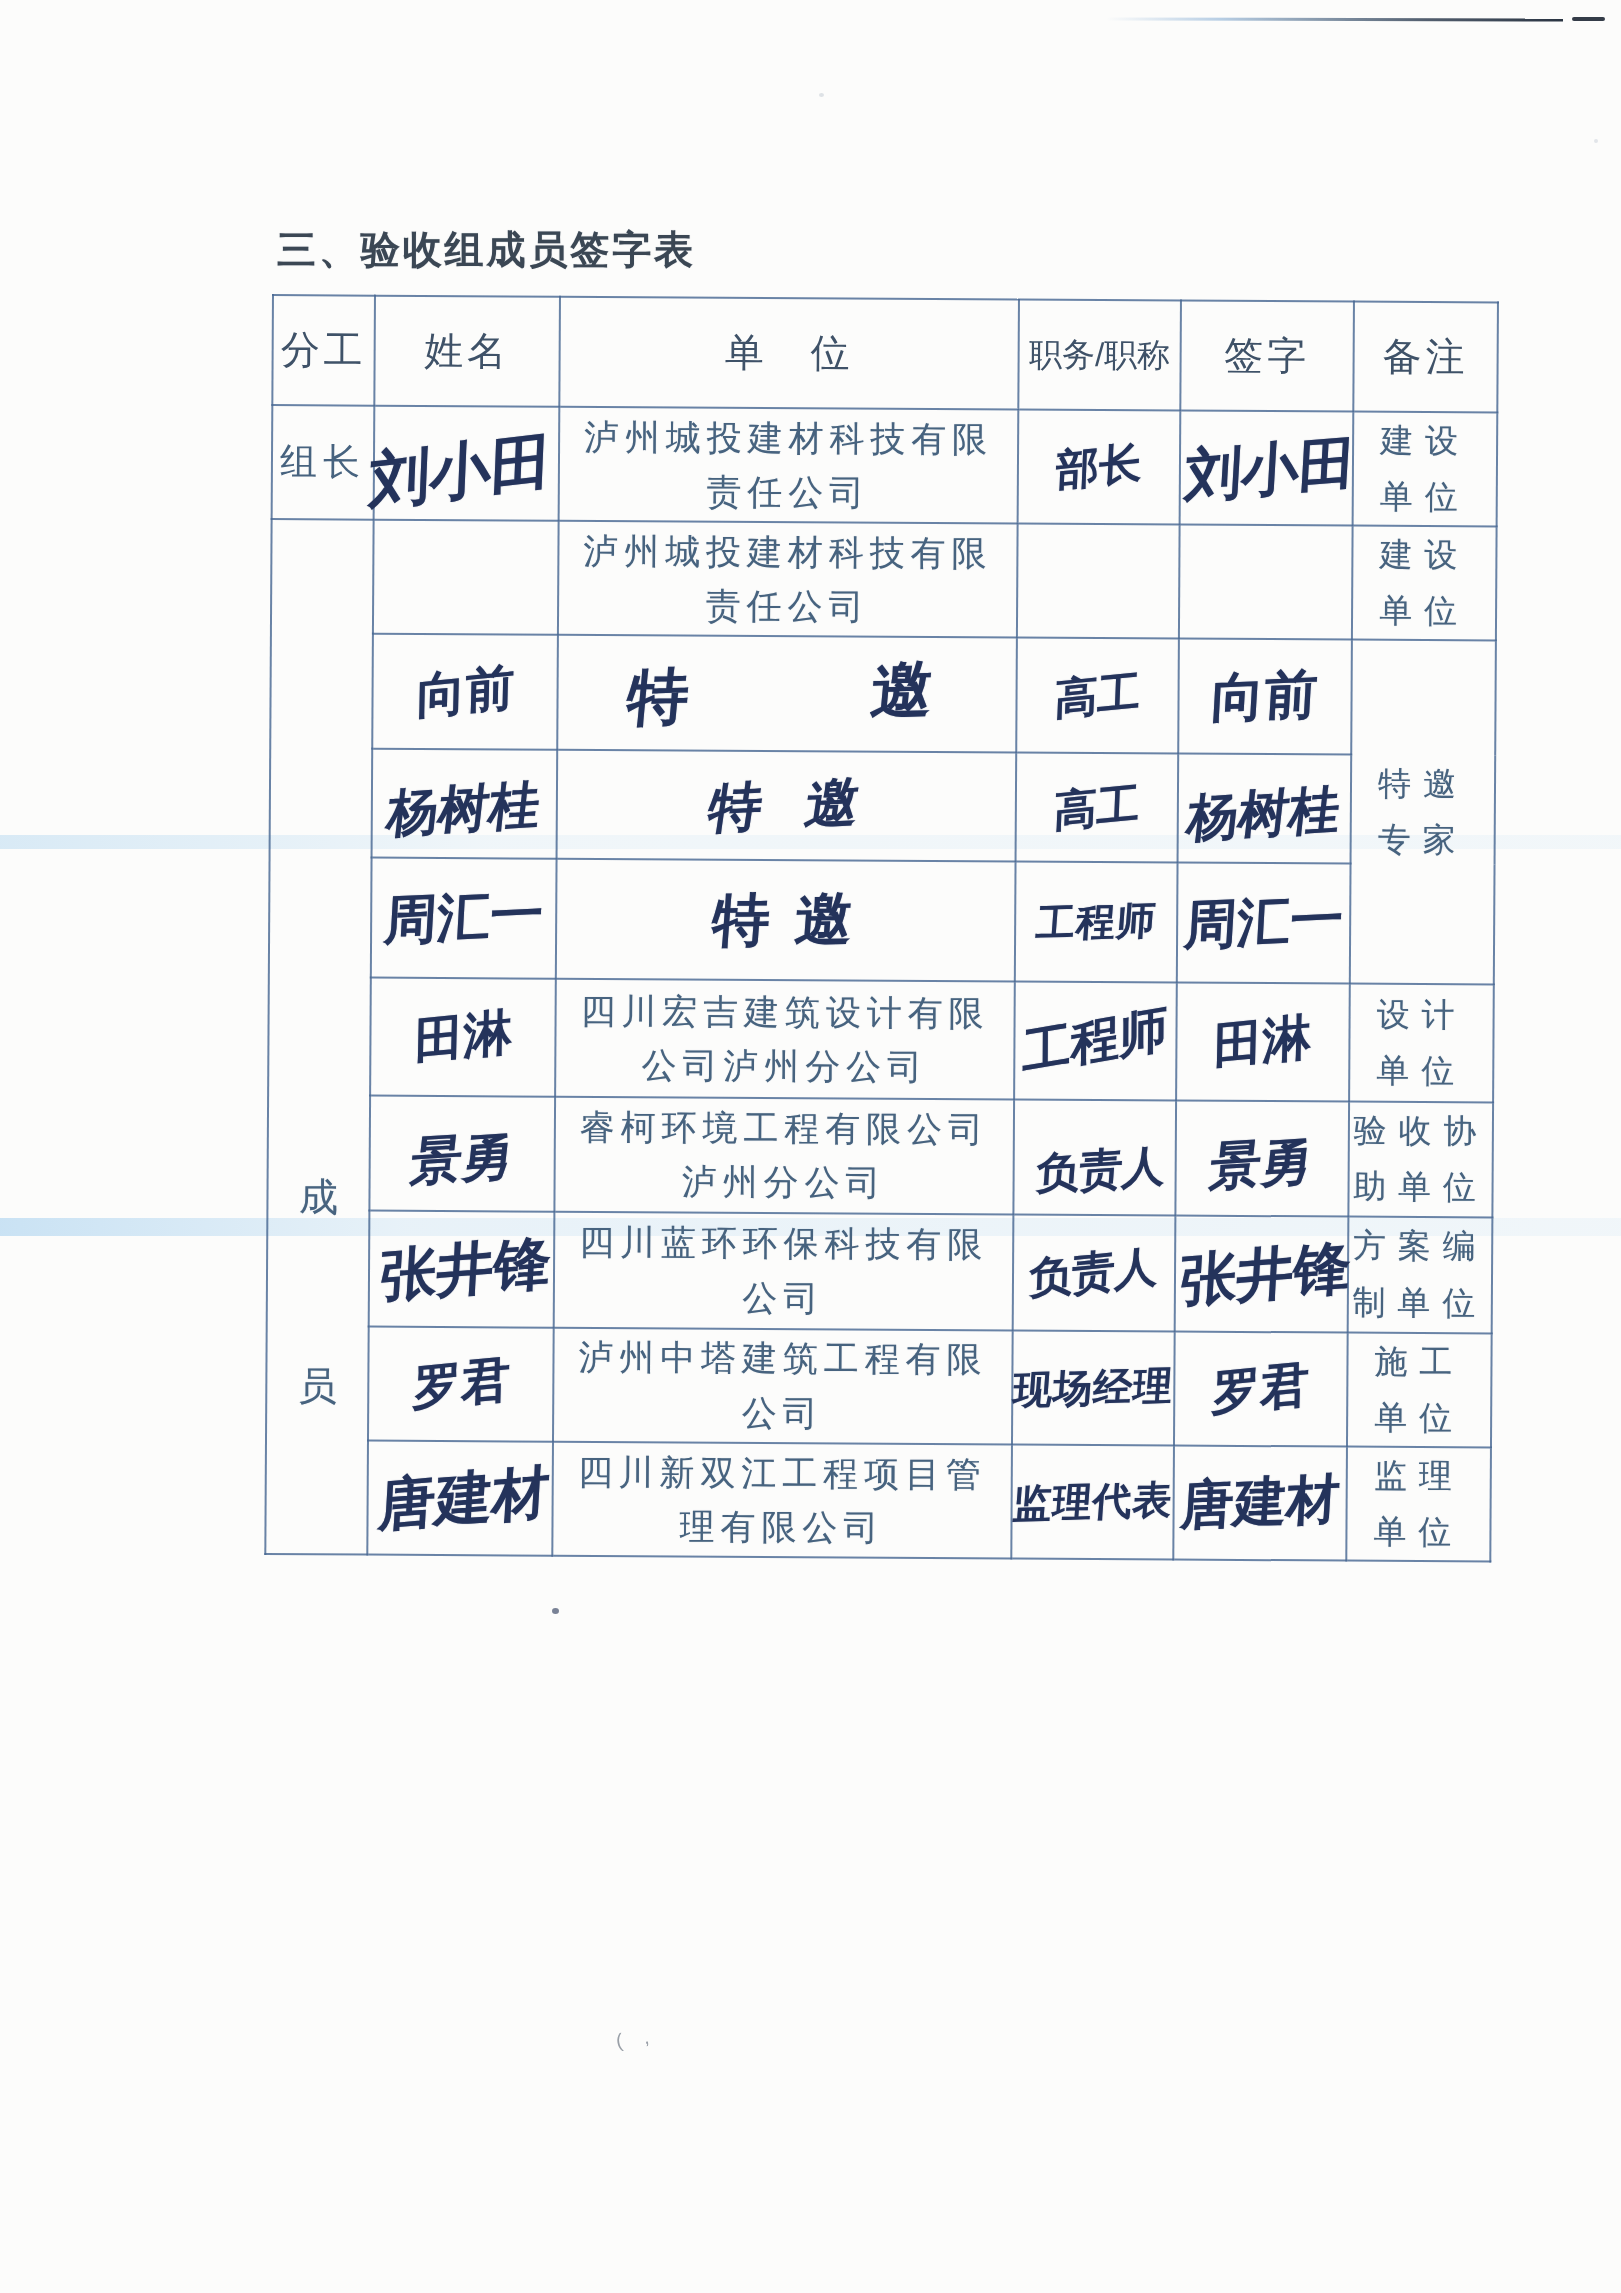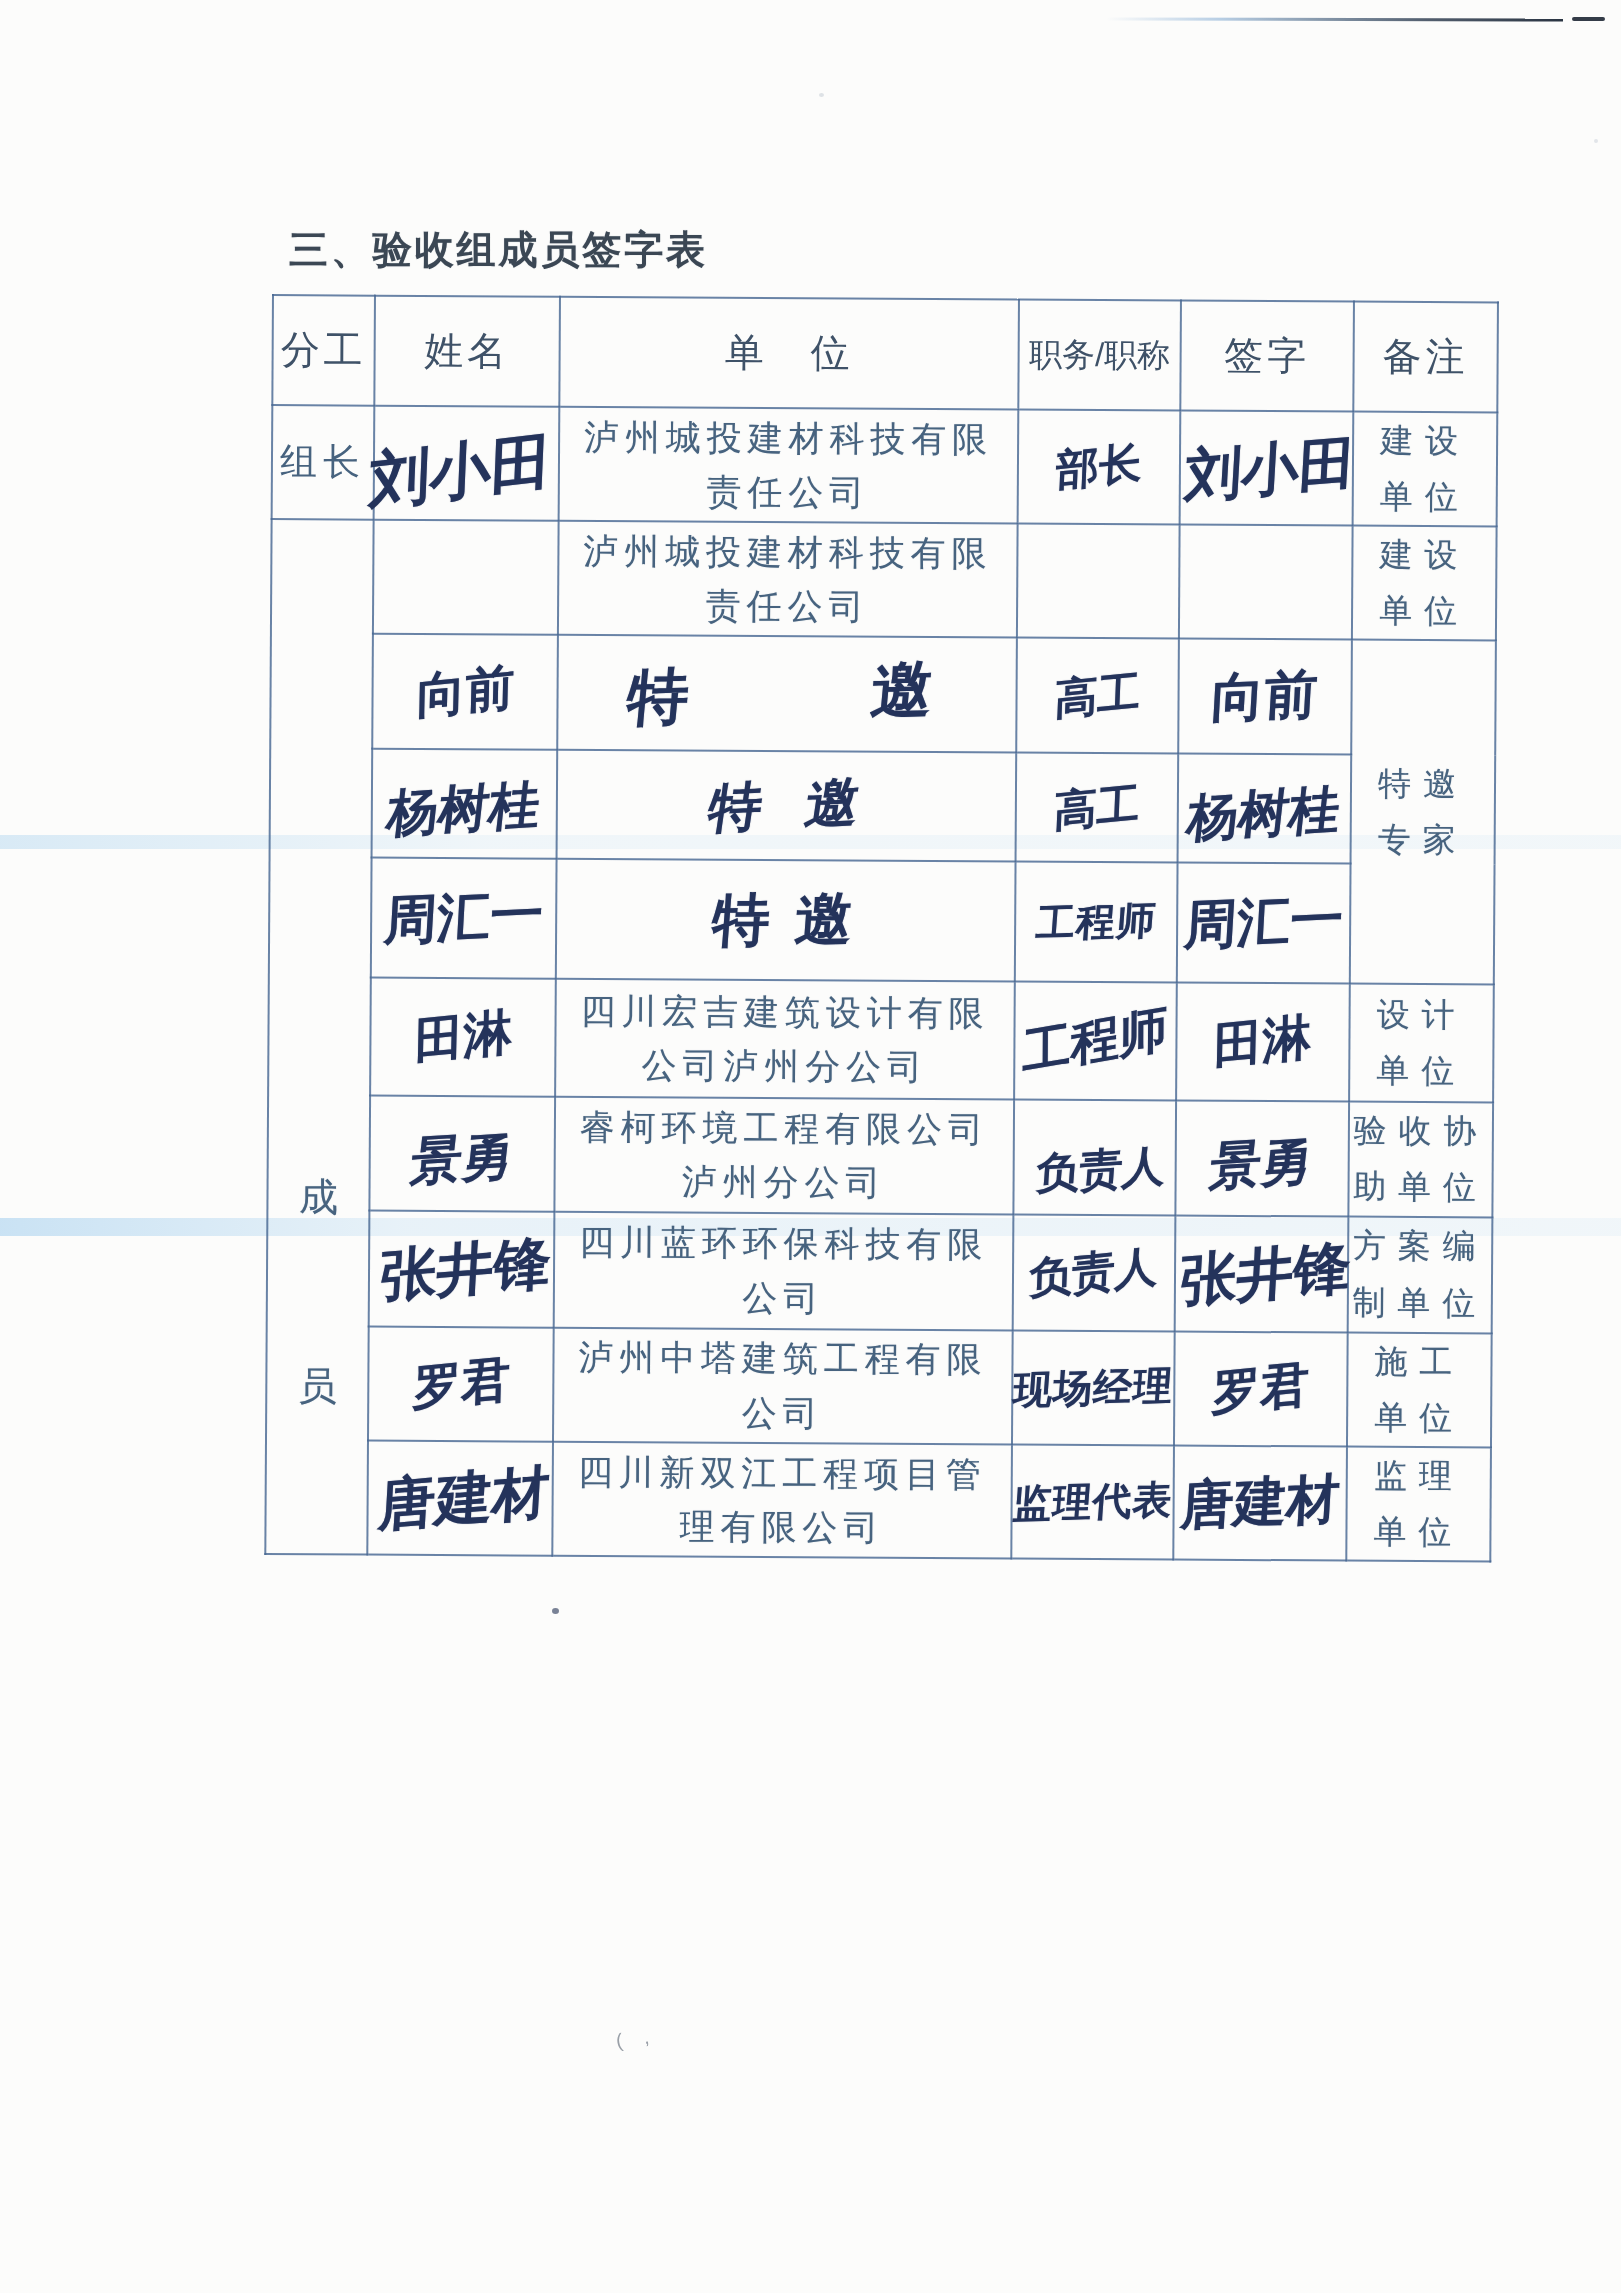--- a/index.html
+++ b/index.html
@@ -27,21 +27,21 @@
   .speck{position:absolute;border-radius:50%;background:rgba(90,110,140,.45);}
   .speck.a{left:819px;top:93px;width:4.9px;height:3.9px;opacity:.4;}
   .speck.b{left:552px;top:1608px;width:6.9px;height:5.9px;background:rgba(50,65,95,.65);}
   .speck.c{left:1594px;top:139px;width:3.9px;height:3.9px;opacity:.35;}
   .footer-mark{
     position:absolute;left:616px;top:2027px;font-size:19.6px;color:#9aa0a8;
     letter-spacing:7.8px;transform:rotate(-8deg);
   }
   
   .doc-title{
-    position:absolute;left:289px;top:223px;
+    position:absolute;left:277px;top:223px;
     font-size:39px;font-weight:600;letter-spacing:2.9px;color:#3b4754;
     text-shadow:0 0 1px rgba(60,75,95,.4);
   }
   
   table.sig{
     position:absolute;left:272px;top:294px;
     border-collapse:collapse;table-layout:fixed;
     transform:rotate(.35deg);transform-origin:0 0;
   }
   table.sig td{

